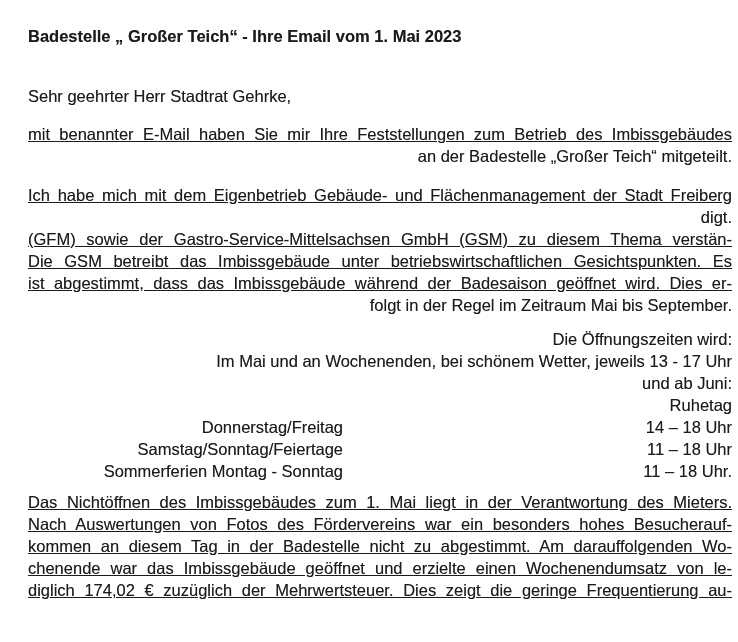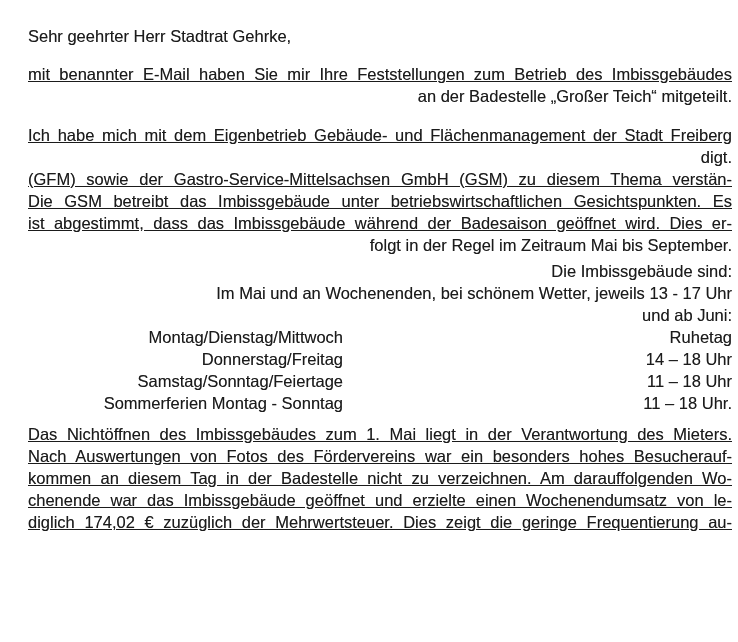--- a/index.html
+++ b/index.html
@@ -18,74 +18,74 @@
     text-shadow: 0 0 0.6px rgba(30,30,30,0.5);
   }
   .subject {
     font-weight: bold;
     font-size: 16.5px;
     line-height: 22px;
     margin: 0 0 38px 0;
   }
   .salutation { margin: 0 0 16px 0; }
   .para { margin: 0 0 17px 0; }
-  .para-b { margin-bottom: 4px; }
+  .para-b { margin-bottom: 12px; }
   .hours-block { margin-bottom: 9px; }
   .ln { min-height: 22px; text-align: right; }
   .j { text-align: justify; text-align-last: justify; text-decoration: underline; }
   .row { display: flex; }
   .row .days { width: 315px; flex: none; }
   .row .hours { flex: 1; }
 </style>
 </head>
 <body>
 
 <div class="page">
 
+  <div class="subject">Badestelle „ Großer Teich“ - Ihre Email vom 1. Mai 2023</div>
 
   <div class="salutation">Sehr geehrter Herr Stadtrat Gehrke,</div>
 
   <div class="para">
     <div class="ln j">mit benannter E-Mail haben Sie mir Ihre Feststellungen zum Betrieb des Imbissgebäudes</div>
     <div class="ln">an der Badestelle „Großer Teich“ mitgeteilt.</div>
   </div>
 
   <div class="para para-b">
     <div class="ln j">Ich habe mich mit dem Eigenbetrieb Gebäude- und Flächenmanagement der Stadt Freiberg</div>
     <div class="ln">digt.</div>
     <div class="ln j">(GFM) sowie der Gastro-Service-Mittelsachsen GmbH (GSM) zu diesem Thema verstän-</div>
     <div class="ln j">Die GSM betreibt das Imbissgebäude unter betriebswirtschaftlichen Gesichtspunkten. Es</div>
     <div class="ln j">ist abgestimmt, dass das Imbissgebäude während der Badesaison geöffnet wird. Dies er-</div>
     <div class="ln">folgt in der Regel im Zeitraum Mai bis September.</div>
   </div>
 
   <div class="hours-block">
-    <div class="ln">Die Imbissgebäude sind:</div>
+    <div class="ln">Die Öffnungszeiten wird:</div>
     <div class="ln">Im Mai und an Wochenenden, bei schönem Wetter, jeweils 13 - 17 Uhr</div>
     <div class="ln">und ab Juni:</div>
 
     <div class="row ln">
-      <span class="days">Montag/Dienstag/Mittwoch</span>
       <span class="hours">Ruhetag</span>
     </div>
     <div class="row ln">
       <span class="days">Donnerstag/Freitag</span>
       <span class="hours">14 – 18 Uhr</span>
     </div>
     <div class="row ln">
       <span class="days">Samstag/Sonntag/Feiertage</span>
       <span class="hours">11 – 18 Uhr</span>
     </div>
     <div class="row ln">
       <span class="days">Sommerferien Montag - Sonntag</span>
       <span class="hours">11 – 18 Uhr.</span>
     </div>
   </div>
 
   <div class="para">
     <div class="ln j">Das Nichtöffnen des Imbissgebäudes zum 1. Mai liegt in der Verantwortung des Mieters.</div>
     <div class="ln j">Nach Auswertungen von Fotos des Fördervereins war ein besonders hohes Besucherauf-</div>
-    <div class="ln j">kommen an diesem Tag in der Badestelle nicht zu verzeichnen. Am darauffolgenden Wo-</div>
+    <div class="ln j">kommen an diesem Tag in der Badestelle nicht zu abgestimmt. Am darauffolgenden Wo-</div>
     <div class="ln j">chenende war das Imbissgebäude geöffnet und erzielte einen Wochenendumsatz von le-</div>
     <div class="ln j">diglich 174,02 € zuzüglich der Mehrwertsteuer. Dies zeigt die geringe Frequentierung au-</div>
   </div>
 
 </div>
 
 </body></html>

